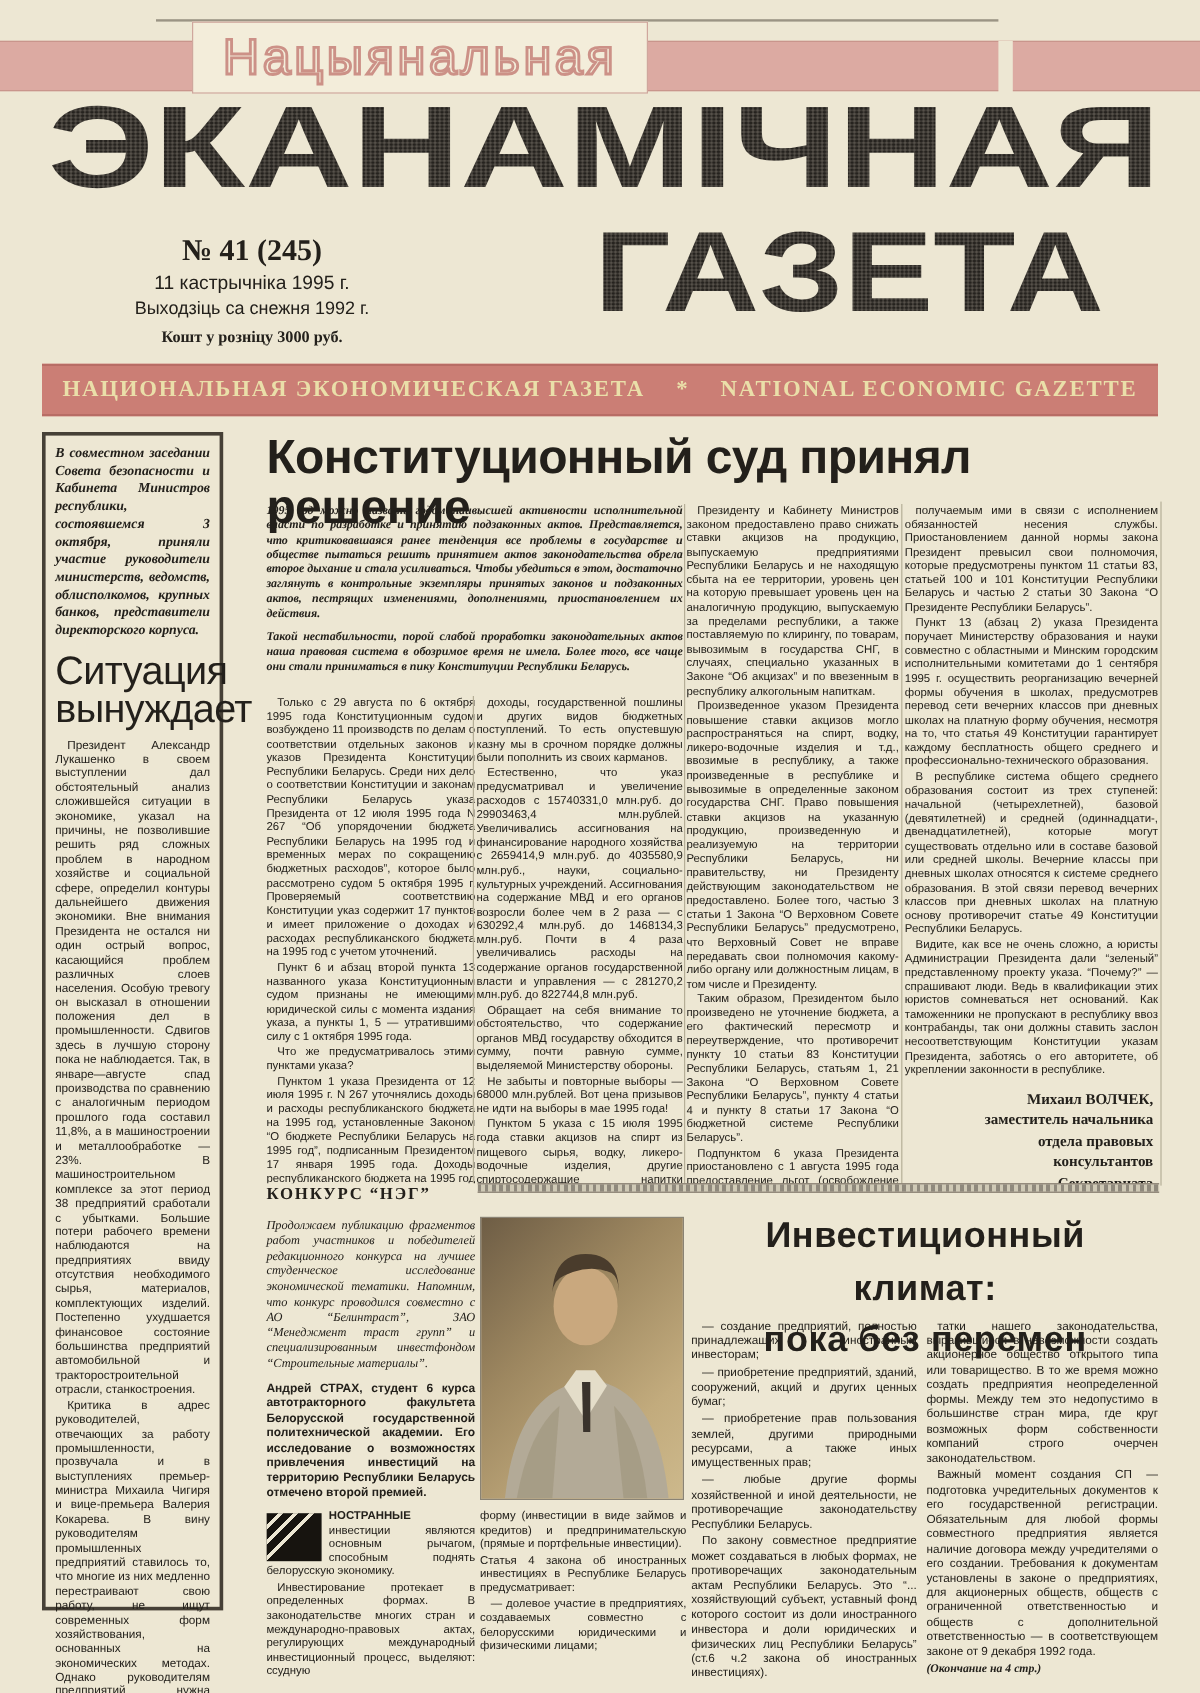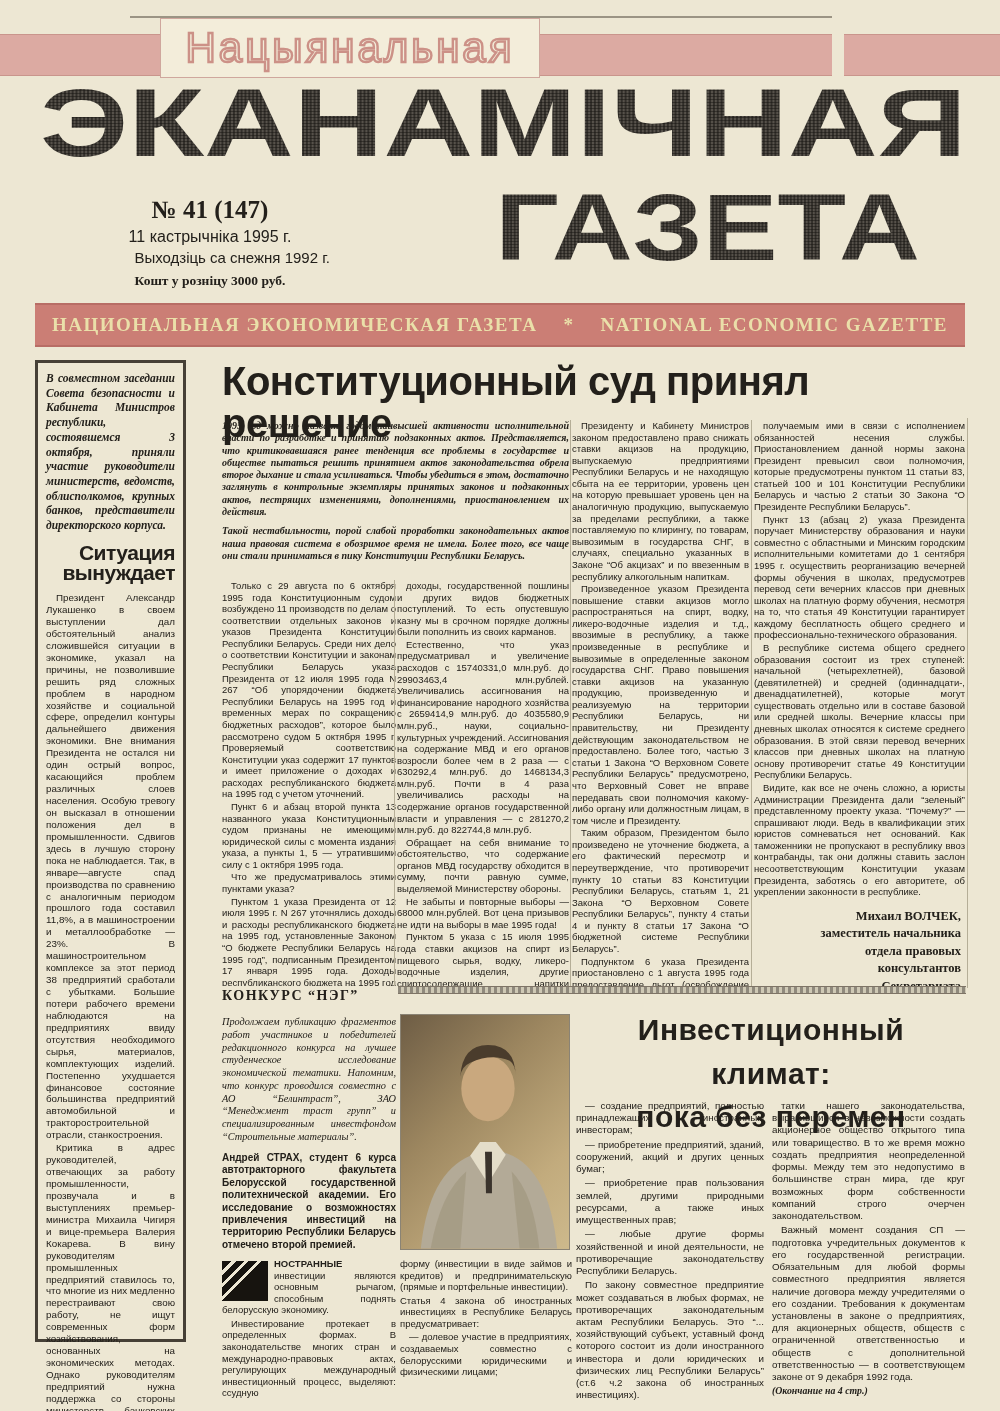--- a/index.html
+++ b/index.html
@@ -21,31 +21,31 @@
   .mast{position:absolute;font-weight:900;line-height:1;color:#3a362f;white-space:nowrap;}
   @supports (-webkit-background-clip: text){
     .mast{background-image:radial-gradient(circle,#25221e 0.9px,#56514a 1.5px);background-size:3px 3px;
           -webkit-background-clip:text;background-clip:text;color:transparent;}
   }
   .mast1{left:40px;top:74px;font-size:97px;transform:scaleX(1.28);transform-origin:left top;}
   .mast2{left:470px;top:180px;width:450px;text-align:right;font-size:95px;transform:scaleX(1.18);transform-origin:right top;}
   .issue{position:absolute;left:90px;top:196px;width:240px;text-align:center;}
   .issue-no{font-family:"Liberation Serif",serif;font-weight:700;font-size:25px;margin:0 0 4px;}
   .issue-date{font-size:16px;margin:0 0 3px;}
-  .issue-since{font-size:15px;margin:0 0 7px;text-align:right;}
+  .issue-since{font-size:15px;margin:0 0 7px;}
   .issue-price{font-family:"Liberation Serif",serif;font-weight:700;font-size:13.5px;margin:0;}
   .band-b{position:absolute;left:35px;top:303px;width:930px;height:44px;background:#cb7e75;
           display:flex;align-items:center;justify-content:center;gap:26px;
           font-family:"Liberation Serif",serif;font-weight:700;font-size:19px;letter-spacing:1.5px;color:#eadfa9;
           box-shadow:inset 0 2px 0 #b86d65, inset 0 -2px 0 #b86d65;}
 
   
   .left-box{position:absolute;left:35px;top:360px;width:151px;height:982px;border:3px solid #464036;padding:8px 8px;}
   .lb-intro{font-family:"Liberation Serif",serif;font-style:italic;font-weight:700;font-size:11.5px;line-height:1.28;text-align:justify;margin:0;}
-  .lb-title{font-size:21px;font-weight:700;line-height:0.98;text-align:right;letter-spacing:-0.5px;margin:10px 0 8px;}
+  .lb-title{font-size:33px;font-weight:400;line-height:0.98;text-align:center;letter-spacing:-0.5px;margin:10px 0 8px;}
   .lb-body p{font-size:9.8px;line-height:1.22;text-align:justify;text-indent:10px;margin:0 0 1px;}
 
   
   .headline{position:absolute;left:222px;top:360px;width:746px;font-size:40px;font-weight:800;letter-spacing:-0.5px;line-height:1.05;}
   .lead{position:absolute;left:222px;top:420px;width:347px;}
   .lead p{font-family:"Liberation Serif",serif;font-style:italic;font-weight:700;font-size:10px;line-height:1.23;text-align:justify;margin:0 0 7px;}
   .ncol p{font-size:9.5px;line-height:1.22;text-align:justify;text-indent:9px;margin:0 0 1px;}
   .colA{position:absolute;left:222px;top:580px;width:174px;height:406px;overflow:hidden;}
   .colB{position:absolute;left:397px;top:580px;width:172px;height:406px;overflow:hidden;}
   .colC{position:absolute;left:572px;top:420px;width:177px;height:566px;overflow:hidden;}
@@ -96,21 +96,21 @@
   <div class="rule-top" data-name="masthead-rule"></div>
   <div class="band-a" data-name="masthead-pink-band"></div>
   <div class="band-a-notch" data-name="masthead-band-notch"></div>
   <div class="pretitle" data-name="masthead-pretitle-box">
     <span class="pretitle-text" data-name="masthead-pretitle">Нацыянальная</span>
   </div>
   <div class="mast mast1" data-name="masthead-title-line1">ЭКАНАМІЧНАЯ</div>
   <div class="mast mast2" data-name="masthead-title-line2">ГАЗЕТА</div>
 
   <div class="issue" data-name="issue-info">
-    <p class="issue-no" data-name="issue-number">№ 41 (147)</p>
+    <p class="issue-no" data-name="issue-number">№ 41 (245)</p>
     <p class="issue-date" data-name="issue-date">11 кастрычніка 1995 г.</p>
     <p class="issue-since" data-name="issue-since">Выходзіць са снежня 1992 г.</p>
     <p class="issue-price" data-name="issue-price">Кошт у розніцу 3000 руб.</p>
   </div>
 
   <div class="band-b" data-name="bilingual-banner">
     <span data-name="banner-russian-title">НАЦИОНАЛЬНАЯ ЭКОНОМИЧЕСКАЯ ГАЗЕТА</span>
     <span data-name="banner-star-separator">*</span>
     <span data-name="banner-english-title">NATIONAL ECONOMIC GAZETTE</span>
   </div>

